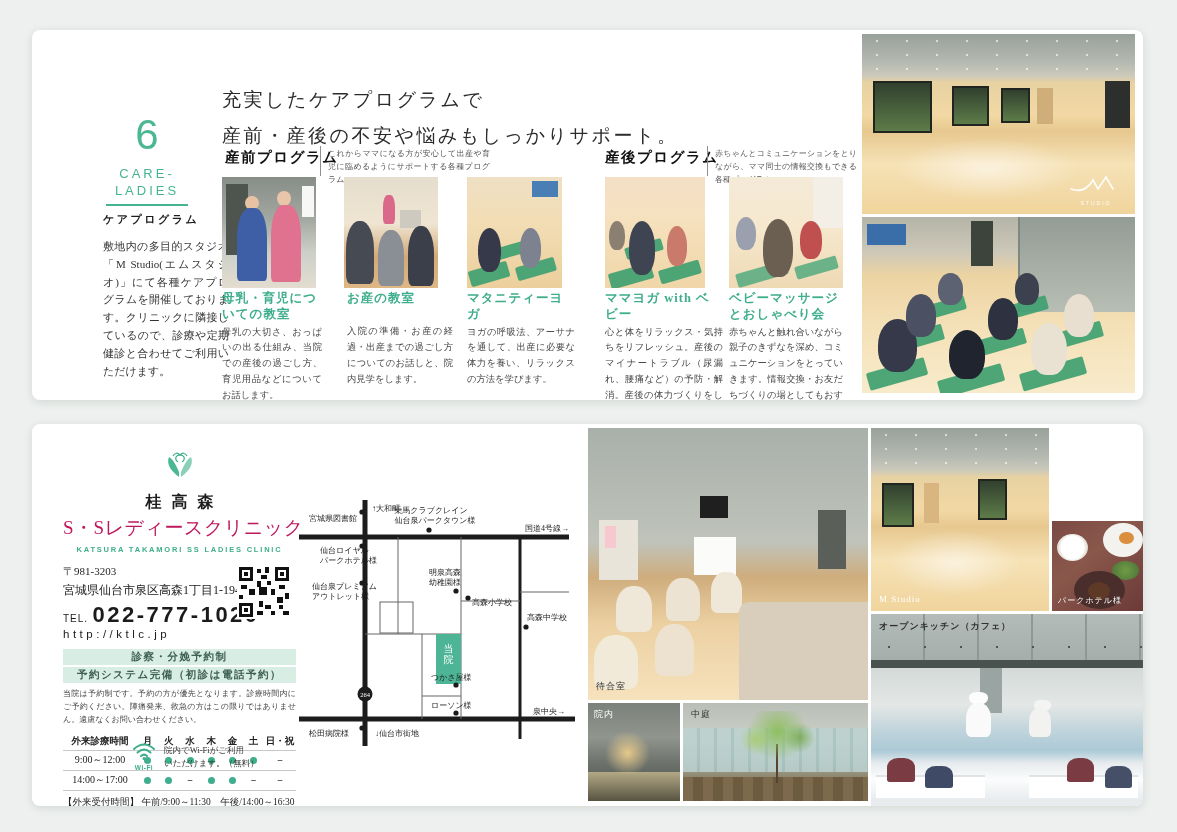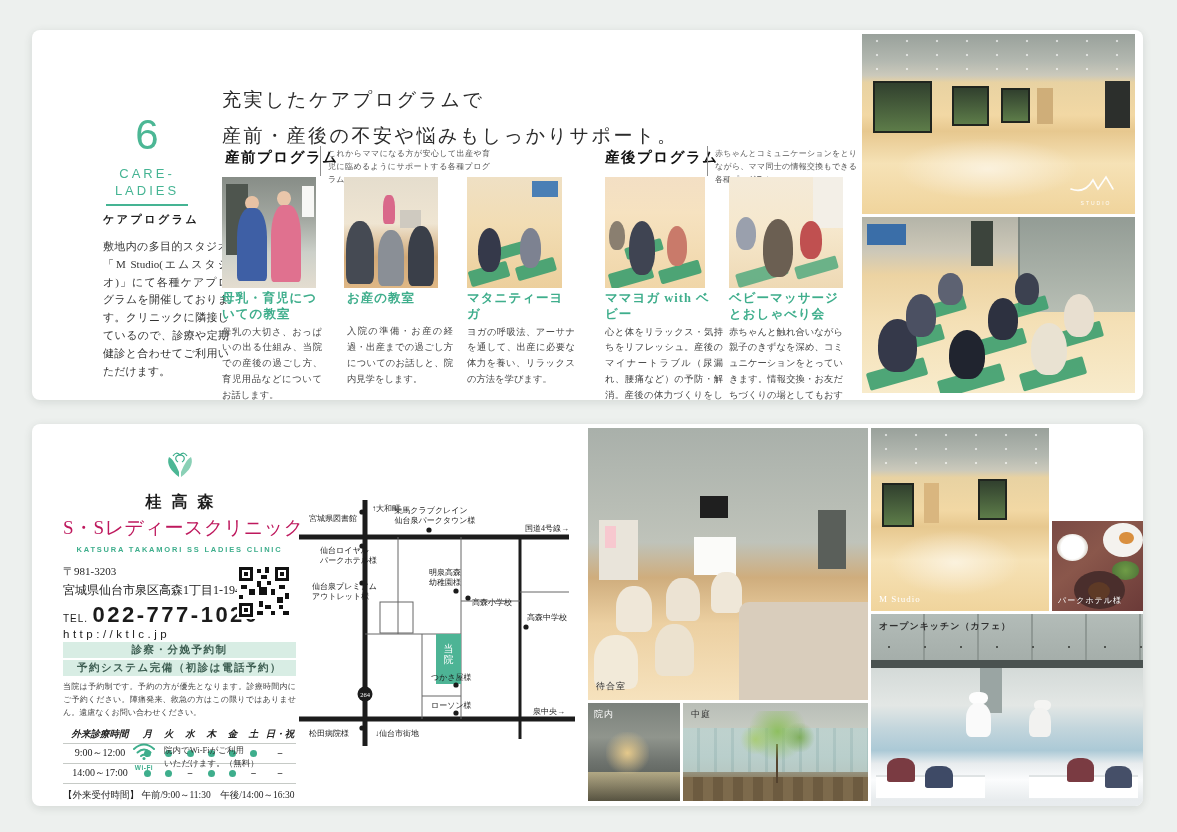--- a/index.html
+++ b/index.html
@@ -243,26 +243,26 @@
     <div class="c-center clinic-en" style="margin-top:4px">KATSURA TAKAMORI SS LADIES CLINIC</div>
 
     <div class="c-line" style="margin-top:10px">〒981-3203</div>
     <div class="c-addr" style="margin-top:3px">宮城県仙台市泉区高森1丁目1-194</div>
     <div class="c-tel" style="margin-top:3px">
       <span class="tl">TEL.</span>
       <span class="tn">022-777-1020</span>
     </div>
     <div class="c-url">http://ktlc.jp</div>
 
-    <div class="gbar" style="margin-top:2px">診察・分娩予約制</div>
+    <div class="gbar" style="margin-top:9px">診察・分娩予約制</div>
     <div class="gbar" style="margin-top:2px">予約システム完備（初診は電話予約）</div>
     <div class="c-note" style="margin-top:5px">当院は予約制です。予約の方が優先となります。診療時間内にご予約ください。陣痛発来、救急の方はこの限りではありません。遠慮なくお問い合わせください。</div>
 
     <div id="hours-table" style="margin-top:7px">
-        <div class="hrow hdr" style="height: 16px; font-style: italic;">
+        <div class="hrow hdr" style="height: 16px;">
           <div class="hc time">外来診療時間</div>
           <div class="hc day">月</div>
           <div class="hc day">火</div>
           <div class="hc day">水</div>
           <div class="hc day">木</div>
           <div class="hc day">金</div>
           <div class="hc day">土</div>
           <div class="hc day wide">日・祝</div>
         </div>
         <div class="rule"></div>

